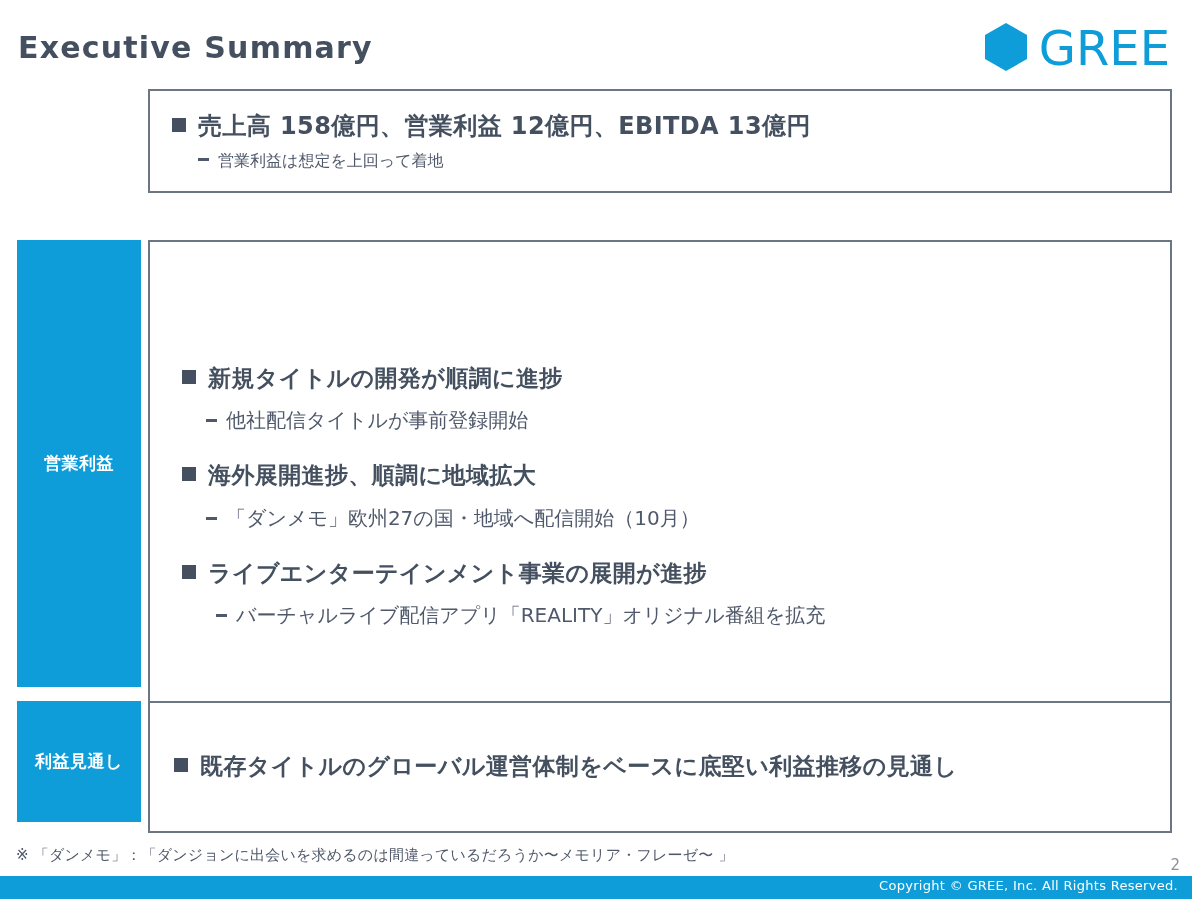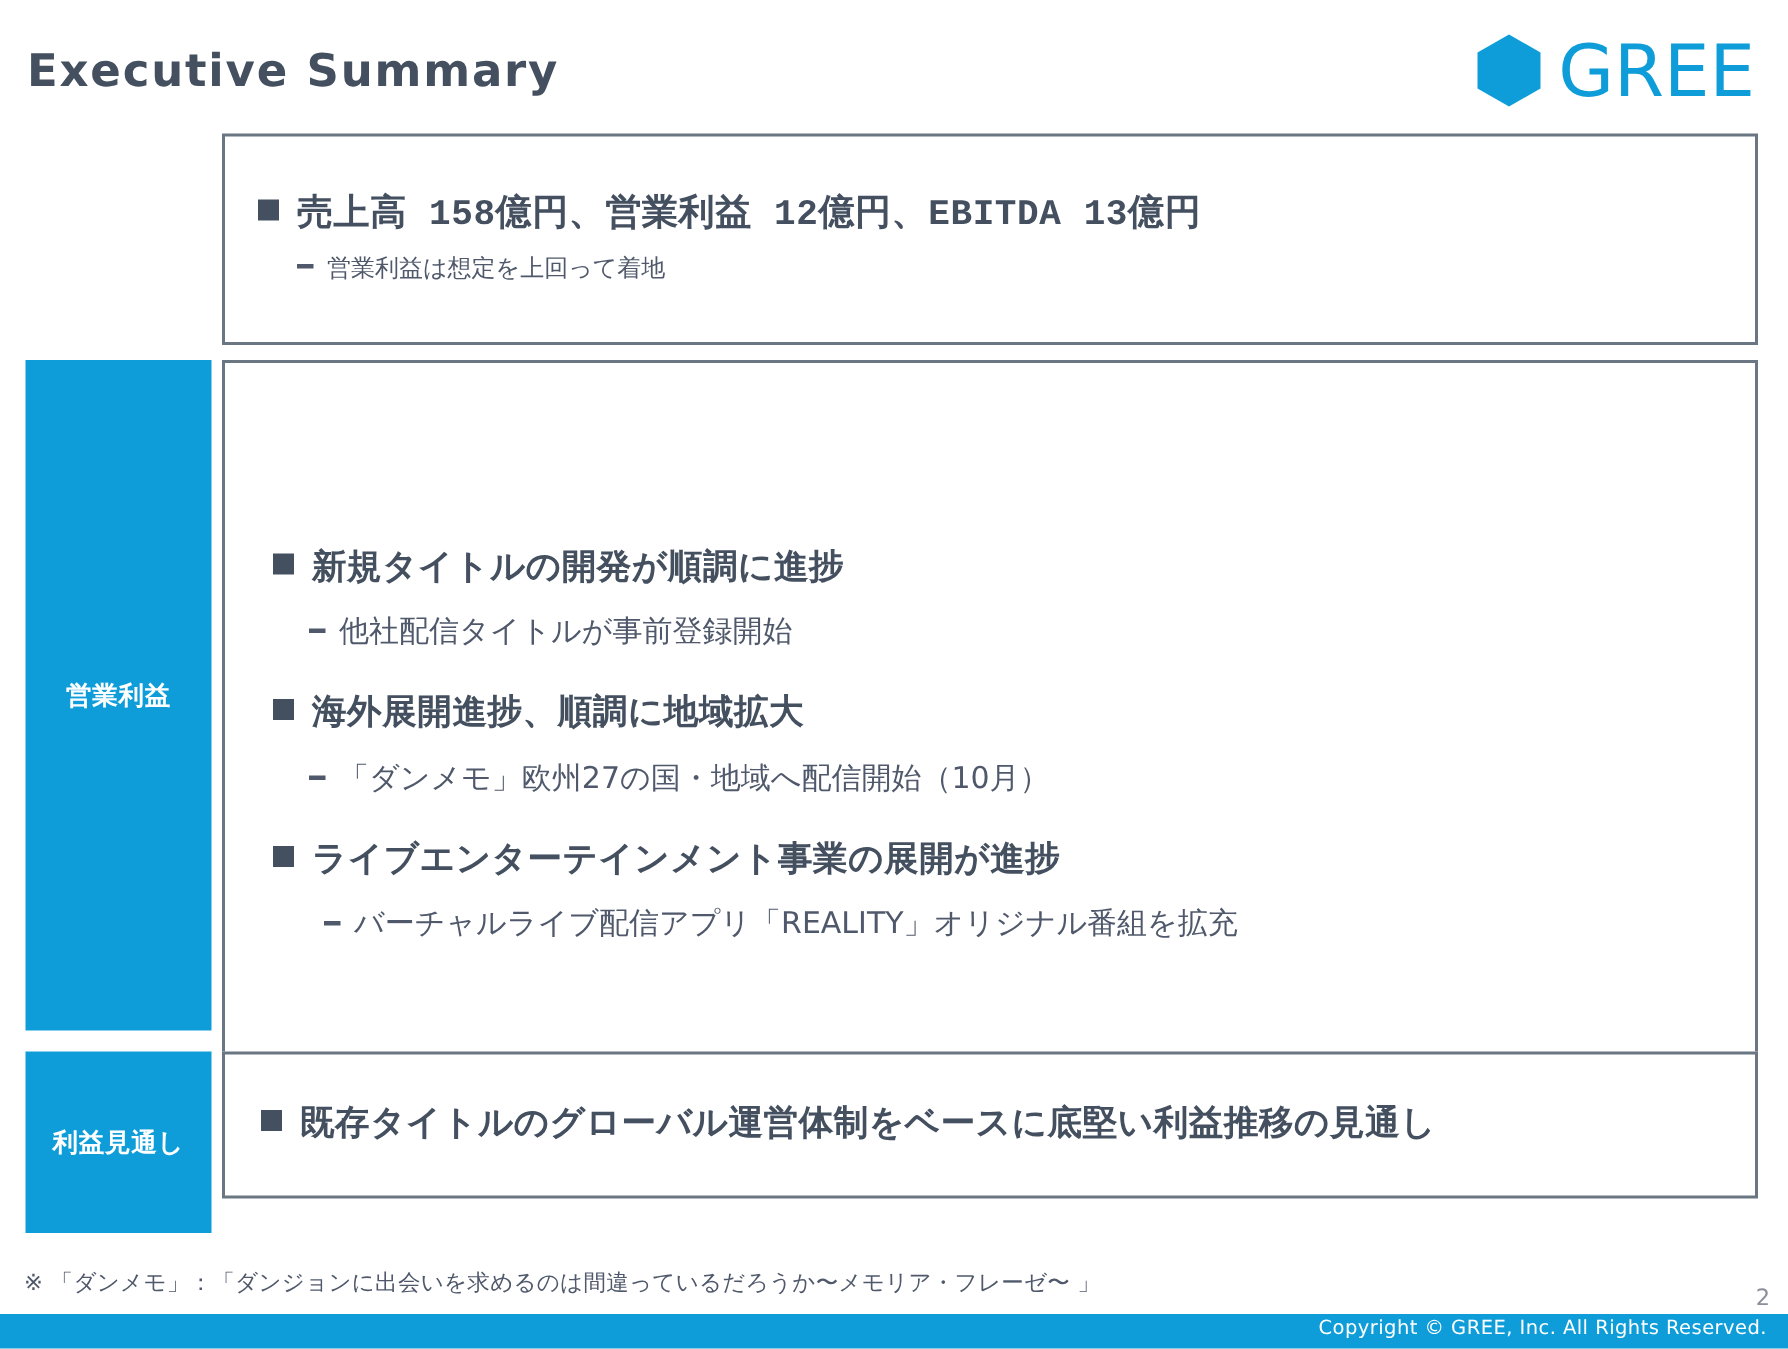--- a/index.html
+++ b/index.html
@@ -84,29 +84,29 @@
     border: 2px solid #6b7683;
     box-sizing: border-box;
     display: flex;
     flex-direction: column;
     justify-content: center;
   }
 
   
   #section-financial            { top: 89px; height: 141px; }
   #section-financial .sec-label { height: 141px; }
-  #section-financial .sec-body  { height: 141px; font-family: Liberation Mono, monospace; }
+  #section-financial .sec-body  { height: 104px; }
 
   #section-business            { top: 240px; height: 447px; }
   #section-business .sec-label { height: 447px; }
   #section-business .sec-body  { height: 510px; }
 
   #section-outlook            { top: 701px; height: 121px; }
   #section-outlook .sec-label { height: 121px; }
-  #section-outlook .sec-body  { height: 98px; }
+  #section-outlook .sec-body  { height: 132px; }
 
   
   .bullet-group { padding: 0 0 0 24px; }
   .bullet-main {
     display: flex;
     align-items: baseline;
     font-size: 23px;
     font-weight: bold;
     color: #44505f;
     letter-spacing: 0.4px;

